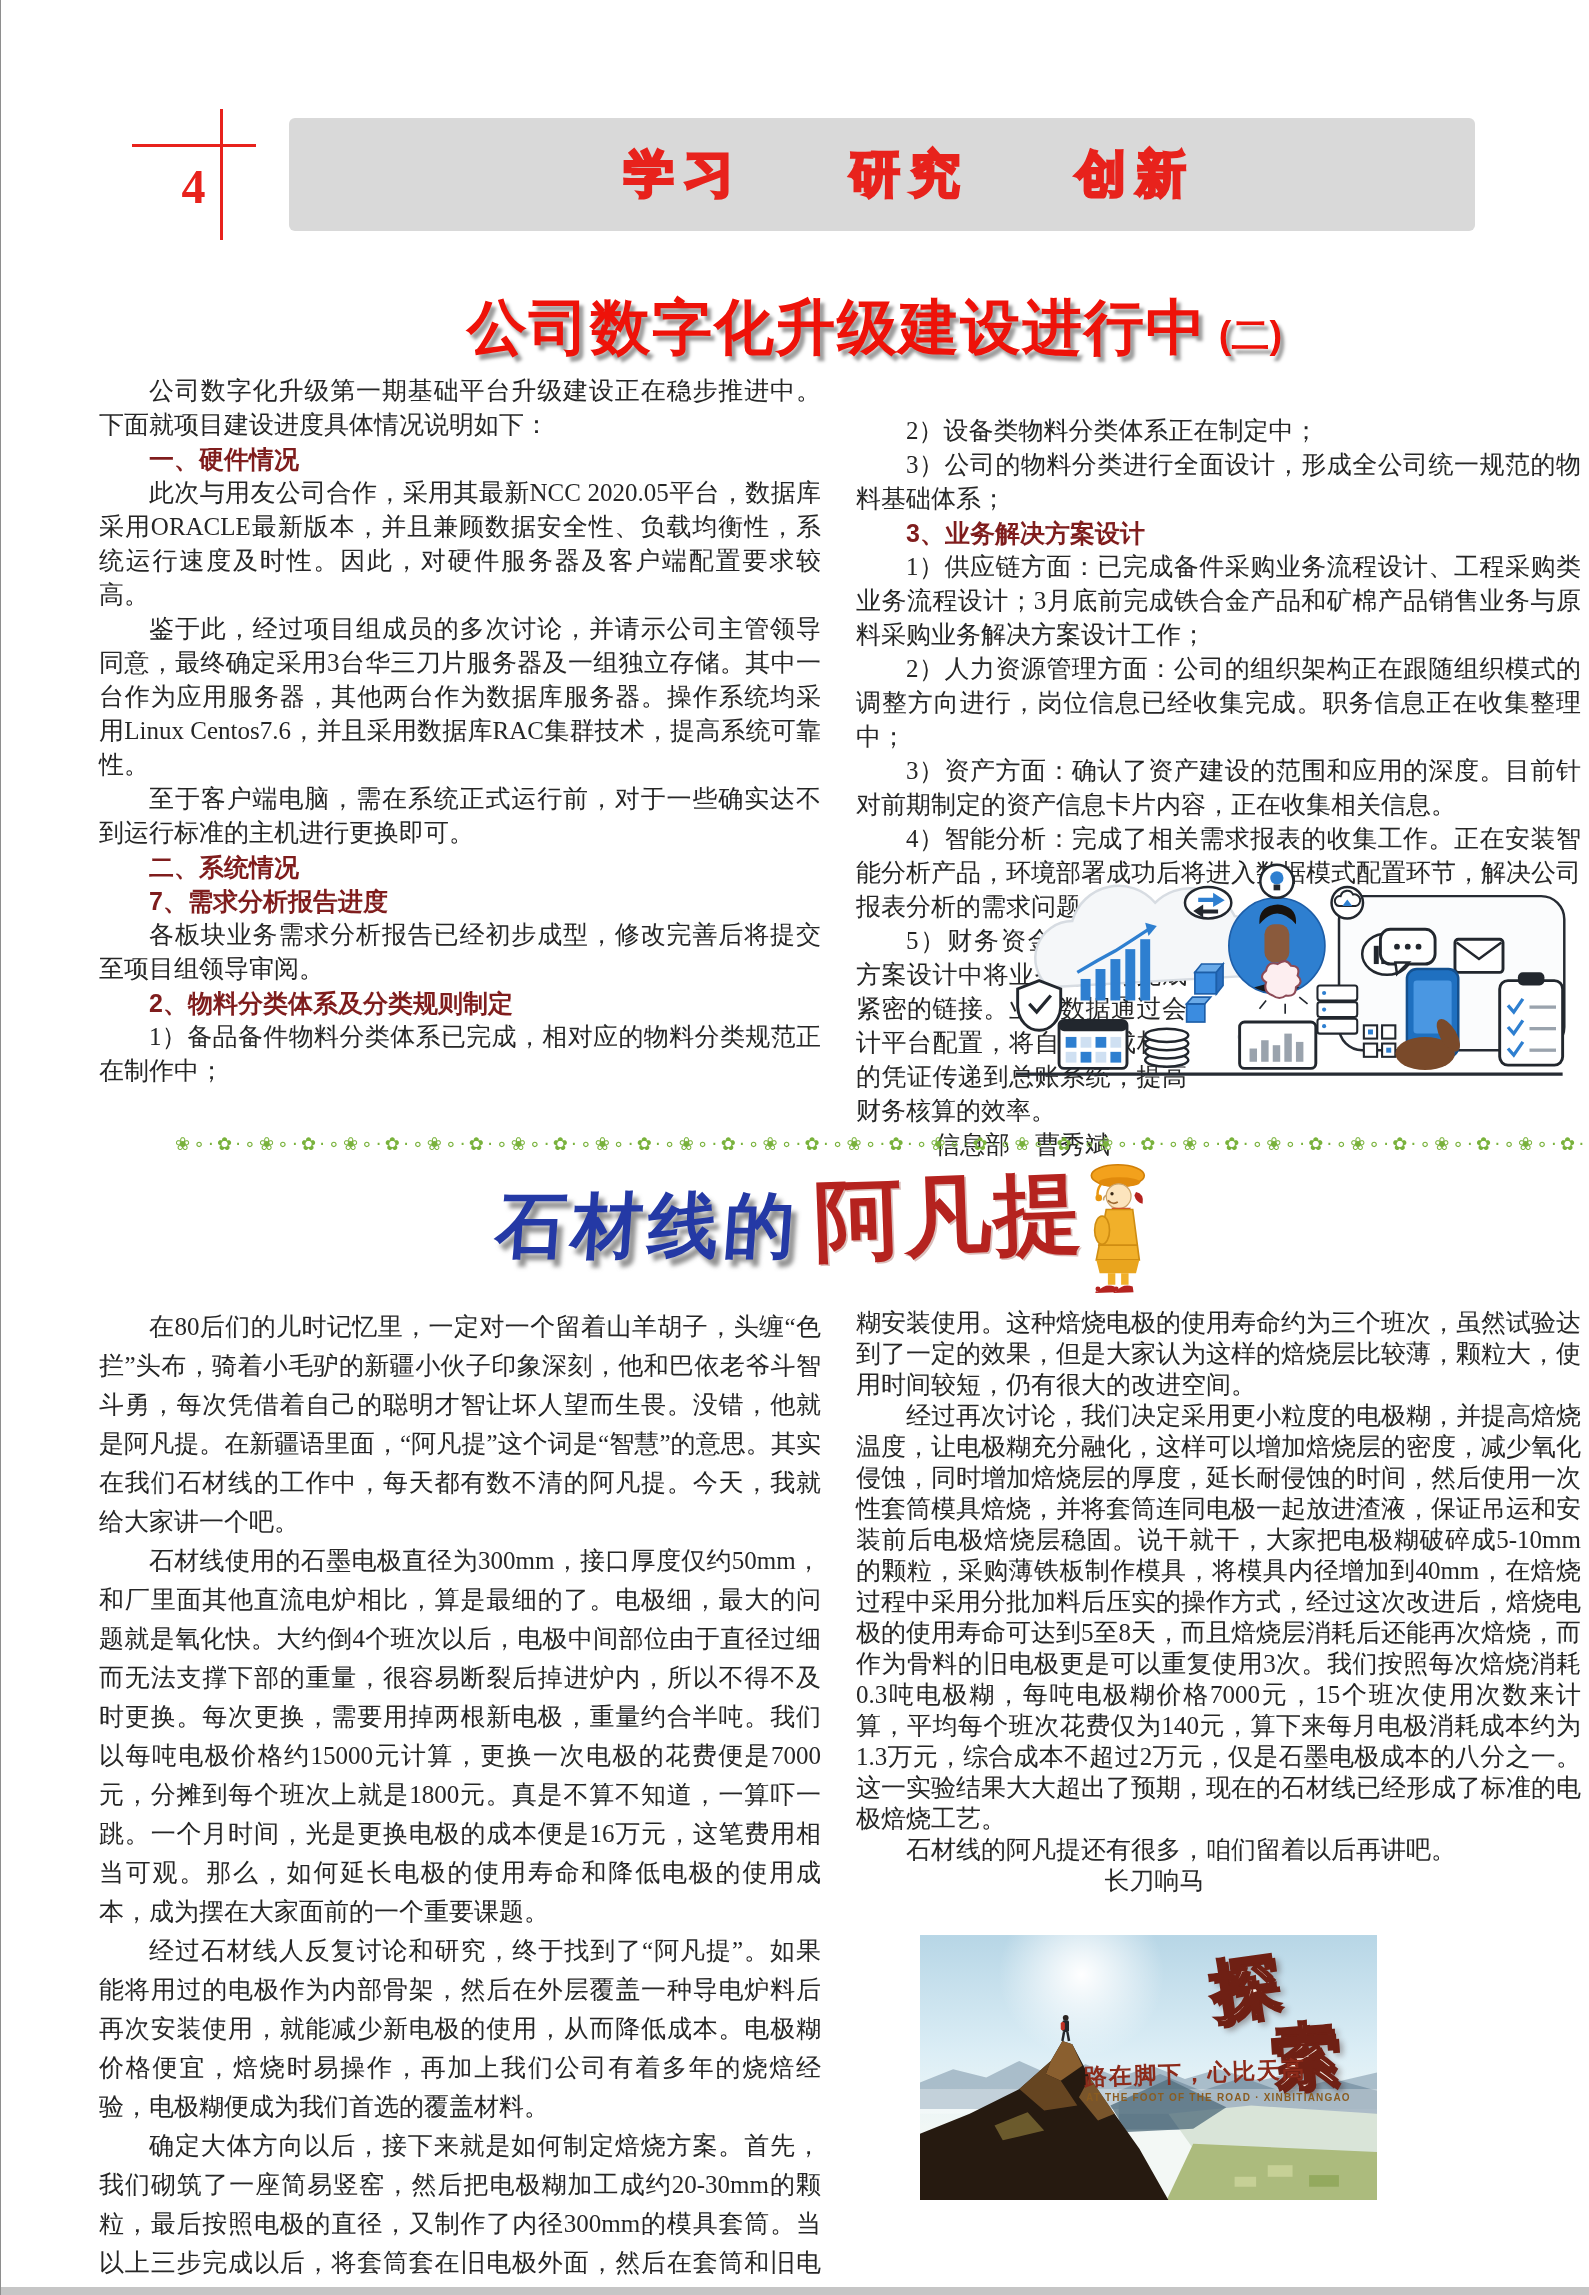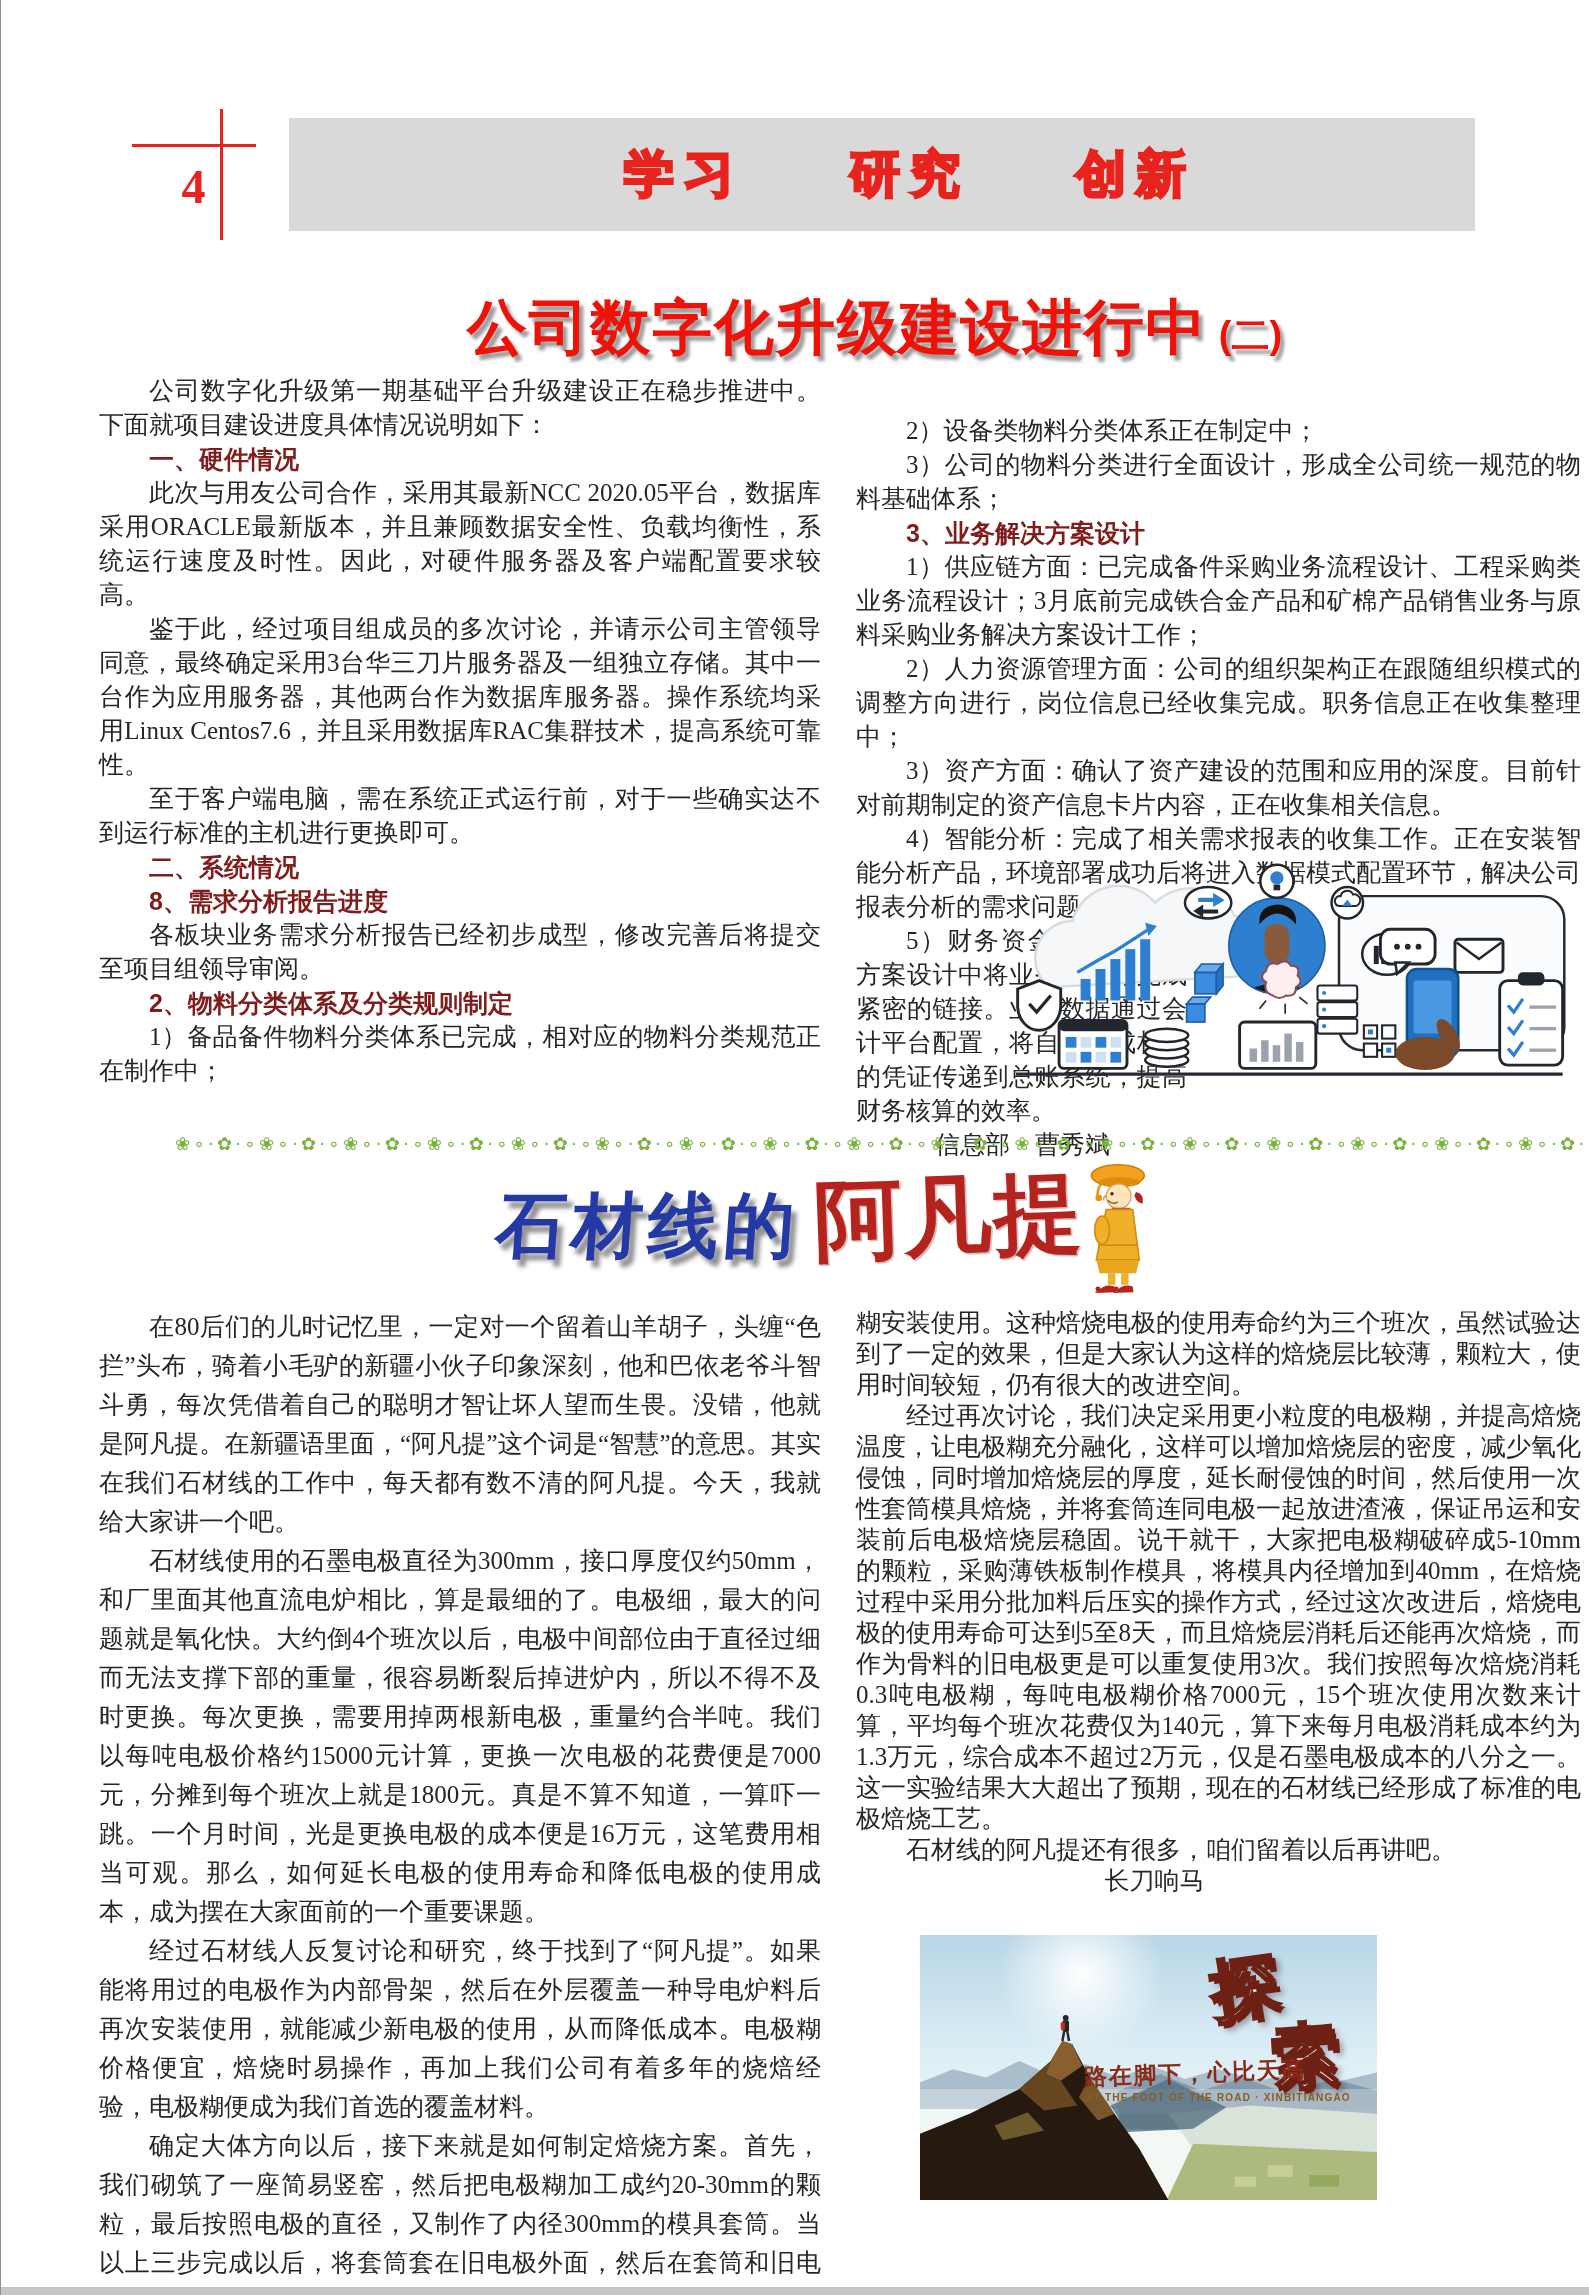--- a/index.html
+++ b/index.html
@@ -8,21 +8,21 @@
     font-family:"Liberation Serif","DejaVu Serif",serif;color:#2b2b2b;
     border-left:1.7px solid #8e8e8e;box-sizing:border-box;
   }
   .abs{position:absolute;}
   
   .crop-h{left:131px;top:144px;width:124px;height:2.5px;background:var(--accent-red,#e8221c);}
   .crop-v{left:219px;top:109px;width:2.5px;height:131px;background:var(--accent-red,#e8221c);}
   .pagenum{left:166px;top:159px;width:53px;text-align:center;font-size:48px;font-weight:bold;
     color:var(--accent-red,#e8221c);font-family:"Liberation Serif",serif;}
   .banner{left:288px;top:118px;width:1186px;height:113px;background:var(--banner-gray,#d9d9d9);
-    display:flex;align-items:center;padding-left:335px;gap:106px;box-sizing:border-box;}
+    display:flex;align-items:center;padding-left:335px;gap:106px;box-sizing:border-box;border-radius:6px;}
   .banner .slogan{
     font-family:"Liberation Sans","DejaVu Sans",sans-serif;font-weight:bold;font-size:50px;
     letter-spacing:10px;color:#ffffff;-webkit-text-stroke:2.9px var(--accent-red,#e8221c);
     text-shadow:0 0 0.8px #f5b0ac;}
   .main-title{left:0;top:288px;width:1590px;text-align:center;padding-left:157px;box-sizing:border-box;
     font-family:"Liberation Sans","DejaVu Sans",sans-serif;font-weight:bold;color:var(--title-red,#ee1209);
     text-shadow:4.1px 5px 3.3px #9b9b9b;white-space:nowrap;}
   .main-title .t-main{font-size:60px;letter-spacing:1.7px;}
   .main-title .t-suffix{font-size:38px;margin-left:11.6px;}
   
@@ -86,21 +86,21 @@
     <span class="t-main">公司数字化升级建设进行中</span><span class="t-suffix">(二)</span>
   </div>
 
   <div id="a1-left" class="col">
       <p class="para p">公司数字化升级第一期基础平台升级建设正在稳步推进中。下面就项目建设进度具体情况说明如下：</p>
       <p class="para h">一、硬件情况</p>
       <p class="para p">此次与用友公司合作，采用其最新NCC 2020.05平台，数据库采用ORACLE最新版本，并且兼顾数据安全性、负载均衡性，系统运行速度及时性。因此，对硬件服务器及客户端配置要求较高。</p>
       <p class="para p">鉴于此，经过项目组成员的多次讨论，并请示公司主管领导同意，最终确定采用3台华三刀片服务器及一组独立存储。其中一台作为应用服务器，其他两台作为数据库服务器。操作系统均采用Linux Centos7.6，并且采用数据库RAC集群技术，提高系统可靠性。</p>
       <p class="para p">至于客户端电脑，需在系统正式运行前，对于一些确实达不到运行标准的主机进行更换即可。</p>
       <p class="para h">二、系统情况</p>
-      <p class="para h">8、需求分析报告进度</p>
+      <p class="para h">7、需求分析报告进度</p>
       <p class="para p">各板块业务需求分析报告已经初步成型，修改完善后将提交至项目组领导审阅。</p>
       <p class="para h">2、物料分类体系及分类规则制定</p>
       <p class="para p">1）备品备件物料分类体系已完成，相对应的物料分类规范正在制作中；</p>
     </div>
   <div id="a1-right" class="col">
     <div>
         <p class="para p">2）设备类物料分类体系正在制定中；</p>
         <p class="para p">3）公司的物料分类进行全面设计，形成全公司统一规范的物料基础体系；</p>
         <p class="para h">3、业务解决方案设计</p>
         <p class="para p">1）供应链方面：已完成备件采购业务流程设计、工程采购类业务流程设计；3月底前完成铁合金产品和矿棉产品销售业务与原料采购业务解决方案设计工作；</p>

